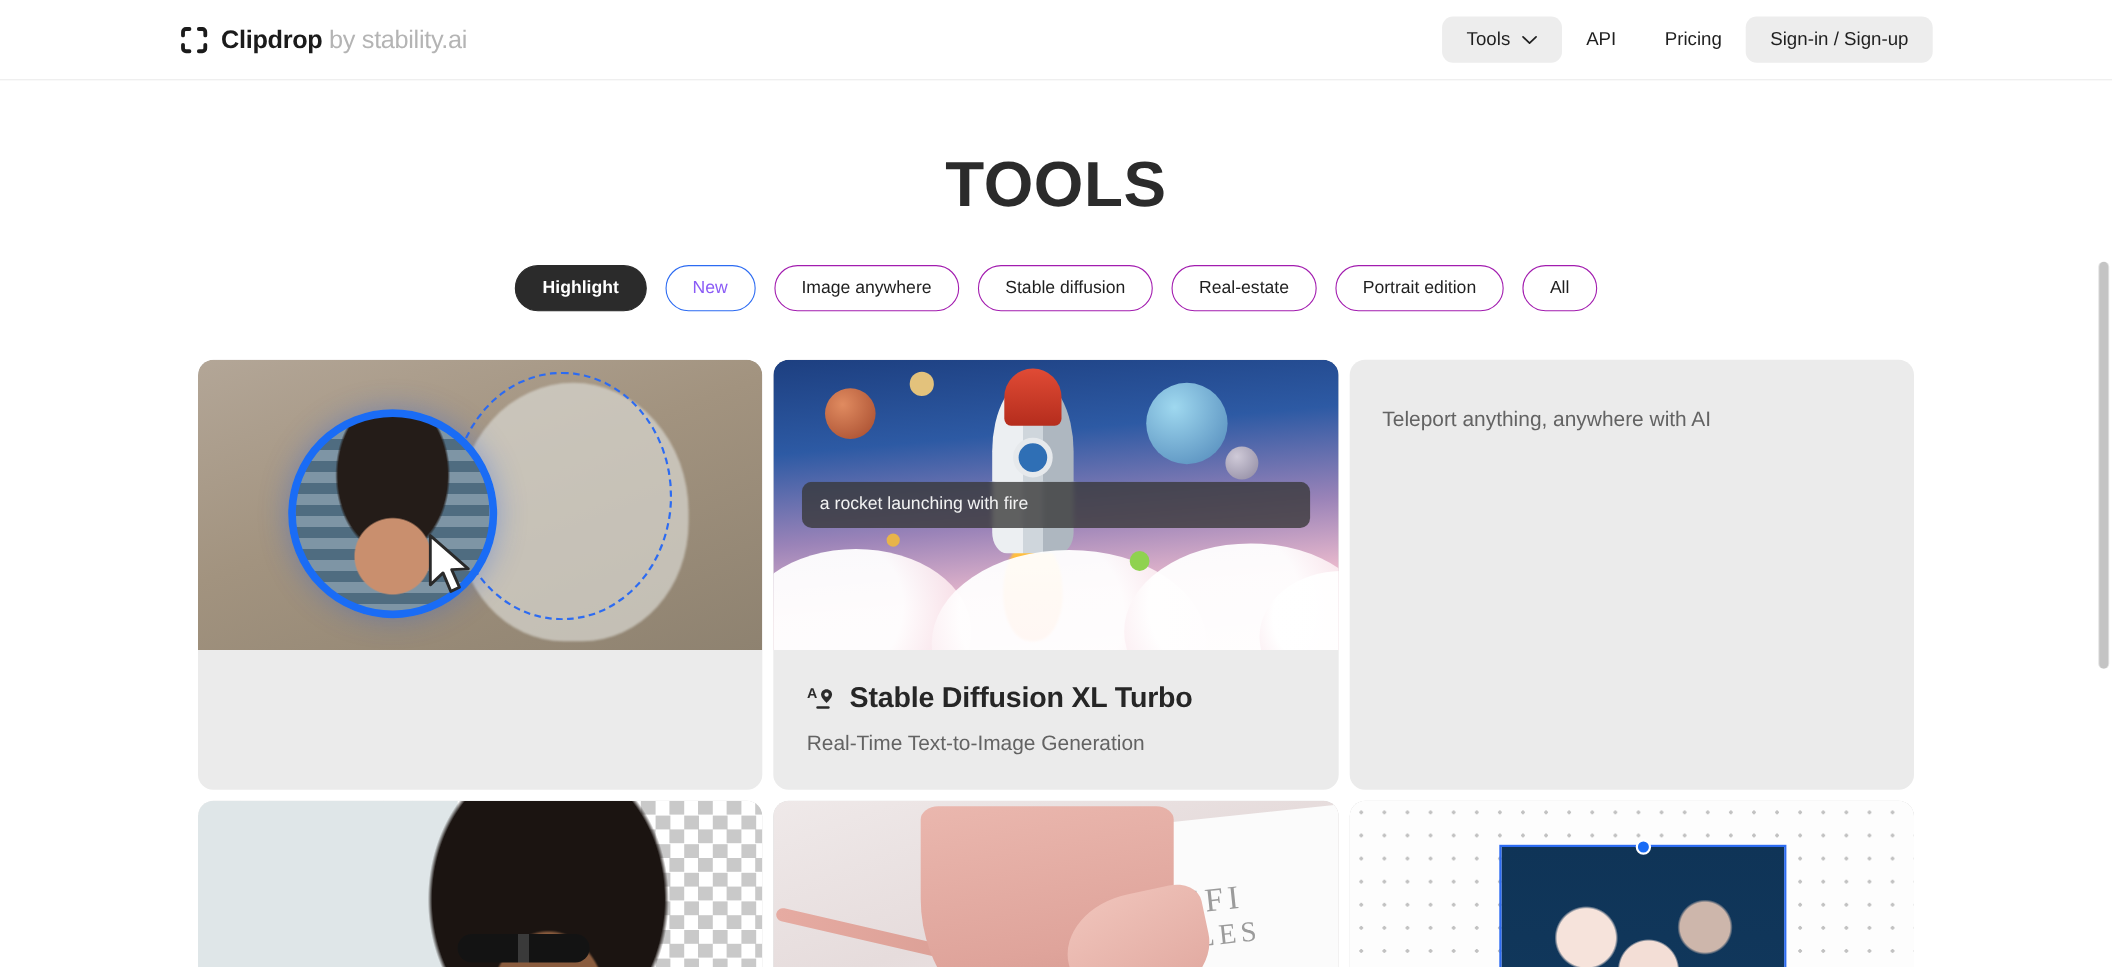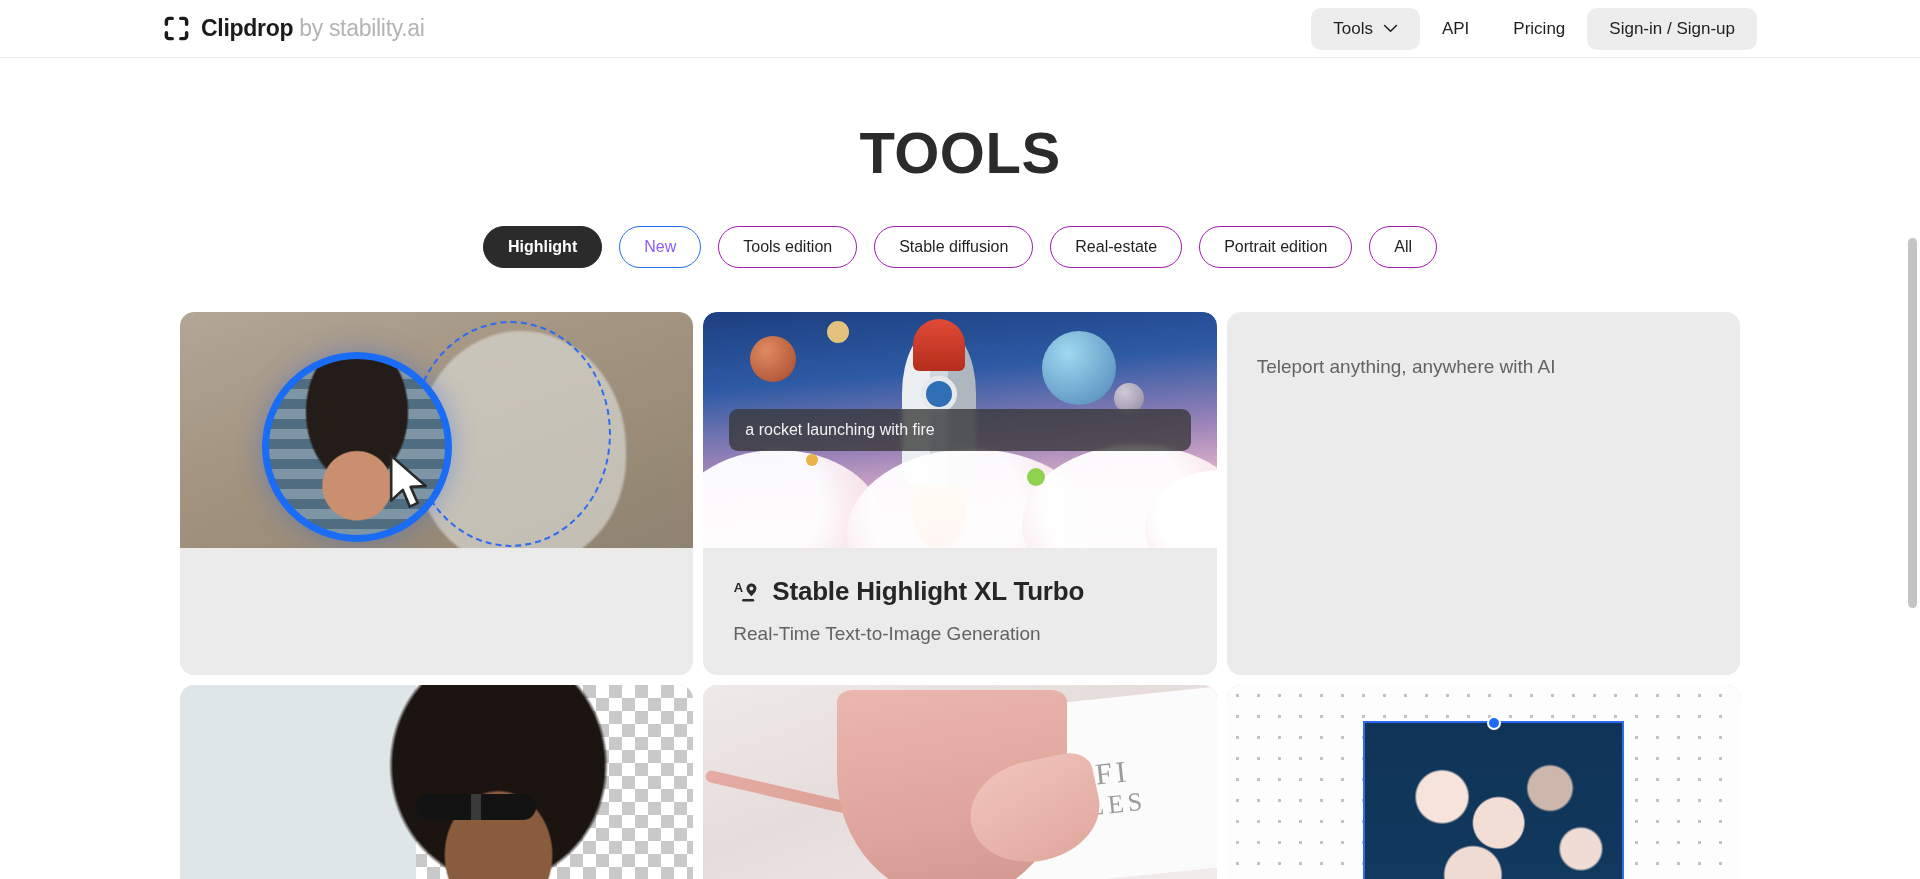--- a/index.html
+++ b/index.html
@@ -8,21 +8,21 @@
     width: 1920px; height: 879px;
     background: #ffffff;
     font-family: "Liberation Sans", sans-serif;
     color: #1f1f1f;
     overflow: hidden;
   }
 
   
   .header {
     position: relative;
-    height: 58px;
+    height: 73px;
     border-bottom: 1px solid #ececec;
     display: flex;
     align-items: center;
     background: #fff;
   }
   .brand {
     display: flex; align-items: center; gap: 11px;
     margin-left: 163px;
     text-decoration: none;
   }
@@ -97,21 +97,21 @@
   .card {
     background: #ebebeb;
     border-radius: 14px;
     overflow: hidden;
     cursor: pointer;
     display: flex;
     flex-direction: column;
   }
   .thumb {
     position: relative;
-    height: 236px;
+    height: 264px;
     overflow: hidden;
     background: #ddd;
     border-radius: 14px 14px 0 0;
   }
   .card-body { padding: 28px 30px 30px 30px; }
   .card-title {
     display: flex; align-items: center; gap: 13px;
     font-size: 26px; font-weight: 700; color: #262626;
     letter-spacing: -0.2px;
   }
@@ -346,21 +346,21 @@
   </nav>
 </div>
 
 <main class="main">
 
   <h1 class="page-title">TOOLS</h1>
 
   <div class="filters">
     <button class="pill active">Highlight</button>
     <button class="pill accent">New</button>
-    <button class="pill">Tools edition</button>
+    <button class="pill">Image anywhere</button>
     <button class="pill">Stable diffusion</button>
     <button class="pill">Real-estate</button>
     <button class="pill">Portrait edition</button>
     <button class="pill">All</button>
   </div>
 
   <div class="grid">
 
     <div class="card">
       <div class="thumb">
@@ -398,21 +398,21 @@
         </div>
       </div>
       <div class="card-body">
         <div class="card-title">
           <svg class="ic" viewBox="0 0 24 24">
             <text x="0.6" y="11.6" font-family="Liberation Sans, sans-serif" font-size="12" font-weight="700" fill="#2b2b2b">A</text>
             <path d="M17 4.2c2.6 0 4.6 2 4.6 4.5 0 3.2-4.6 7-4.6 7s-4.6-3.8-4.6-7c0-2.5 2-4.5 4.6-4.5z" fill="#2b2b2b"></path>
             <circle cx="17" cy="8.8" r="1.8" fill="#ebebeb"></circle>
             <path d="M9.5 19.6h9" stroke="#2b2b2b" stroke-width="2.2" stroke-linecap="round"></path>
           </svg>
-          <span>Stable Highlight XL Turbo</span>
+          <span>Stable Diffusion XL Turbo</span>
         </div>
         <div class="card-sub">Real-Time Text-to-Image Generation</div>
       </div>
     </div>
 
     <div class="card">
       <div class="card-body">
         <div class="card-sub">Teleport anything, anywhere with AI</div>
       </div>
     </div>

